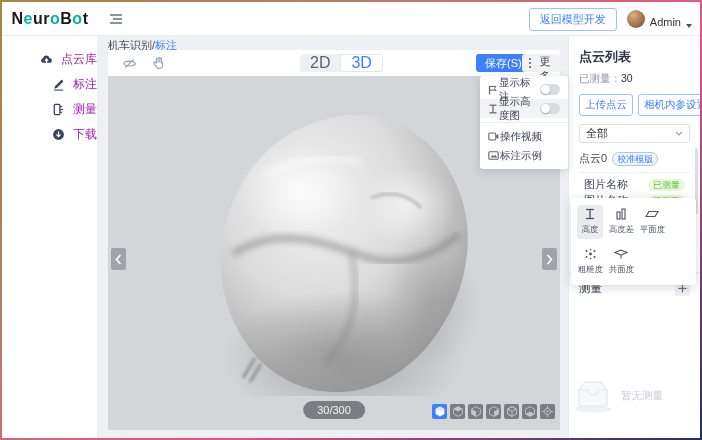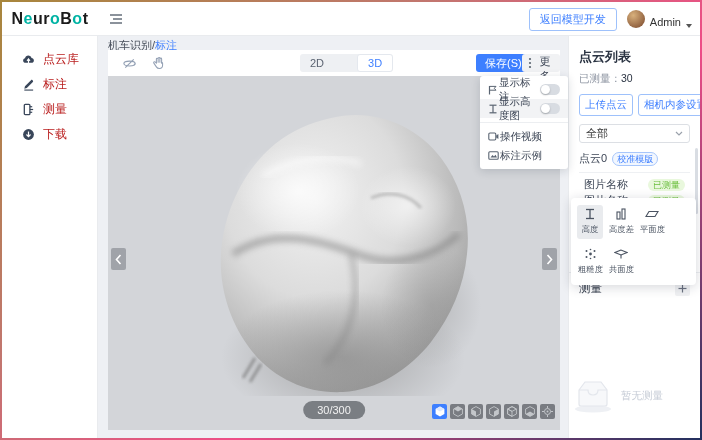--- a/index.html
+++ b/index.html
@@ -24,34 +24,34 @@
   .user { display:flex; align-items:flex-end; gap:5px; font-size:11px; color:#333; cursor:pointer; }
   .avatar { width:18px; height:18px; border-radius:50%;
     background:radial-gradient(circle at 35% 30%,#d8b07c,#8a5a3a 80%); }
   .caret { width:0; height:0; border-left:3.5px solid transparent; border-right:3.5px solid transparent;
     border-top:4px solid #555; }
 
   
   .sidebar { position:absolute; left:0; top:34px; bottom:0; width:96px; background:#fff;
     border-right:1px solid #e9ebee; padding-top:16px; }
   .side-item { display:flex; align-items:center; gap:8px; padding:0 0 0 20px; height:15px;
-    margin-bottom:10px; font-size:12px; color:#b91c1c; cursor:pointer; }
+    margin-bottom:10px; font-size:12px; color:#a21caf; cursor:pointer;justify-content:flex-end; }
   .side-item svg { flex:0 0 auto; }
 
   
   .breadcrumb { position:absolute; left:106px; top:36px; font-size:11px; color:#49505c; z-index:5; }
   .breadcrumb .cur { color:#4080ff; cursor:pointer; }
 
   
   .card-toolbar { position:absolute; left:106px; top:48px; width:452px; height:26px; background:#fff;
     display:flex; align-items:center; z-index:5; }
   .tool-icon { width:18px; height:18px; margin-left:12px; display:flex; align-items:center;
     justify-content:center; cursor:pointer; }
   .seg { position:absolute; left:192px; top:4px; height:18px; background:#eef0f3; border-radius:3px;
-    display:flex; font-size:11px; overflow:hidden;gap:23px; }
+    display:flex; font-size:16px; overflow:hidden; }
   .seg-opt { padding:0 10px; display:flex; align-items:center; color:#5a6270; cursor:pointer; }
   .seg-opt.on { background:#fff; color:#4080ff; border:1px solid #e4e8ee; border-radius:3px; }
   .save-btn { position:absolute; left:368px; top:4px; height:18px; background:#3d7fff; color:#fff;
     border:none; border-radius:3px; font-size:11px; padding:0 9px; cursor:pointer; font-family:inherit; }
   .more-btn { position:absolute; left:414px; top:4px; height:18px; background:#f1f2f4; color:#3c4555;
     border:none; border-radius:3px; font-size:11px; padding:0 8px 0 16px; cursor:pointer;
     font-family:inherit; }
   .more-btn .dots { position:absolute; left:6px; top:3px; }
 
   

